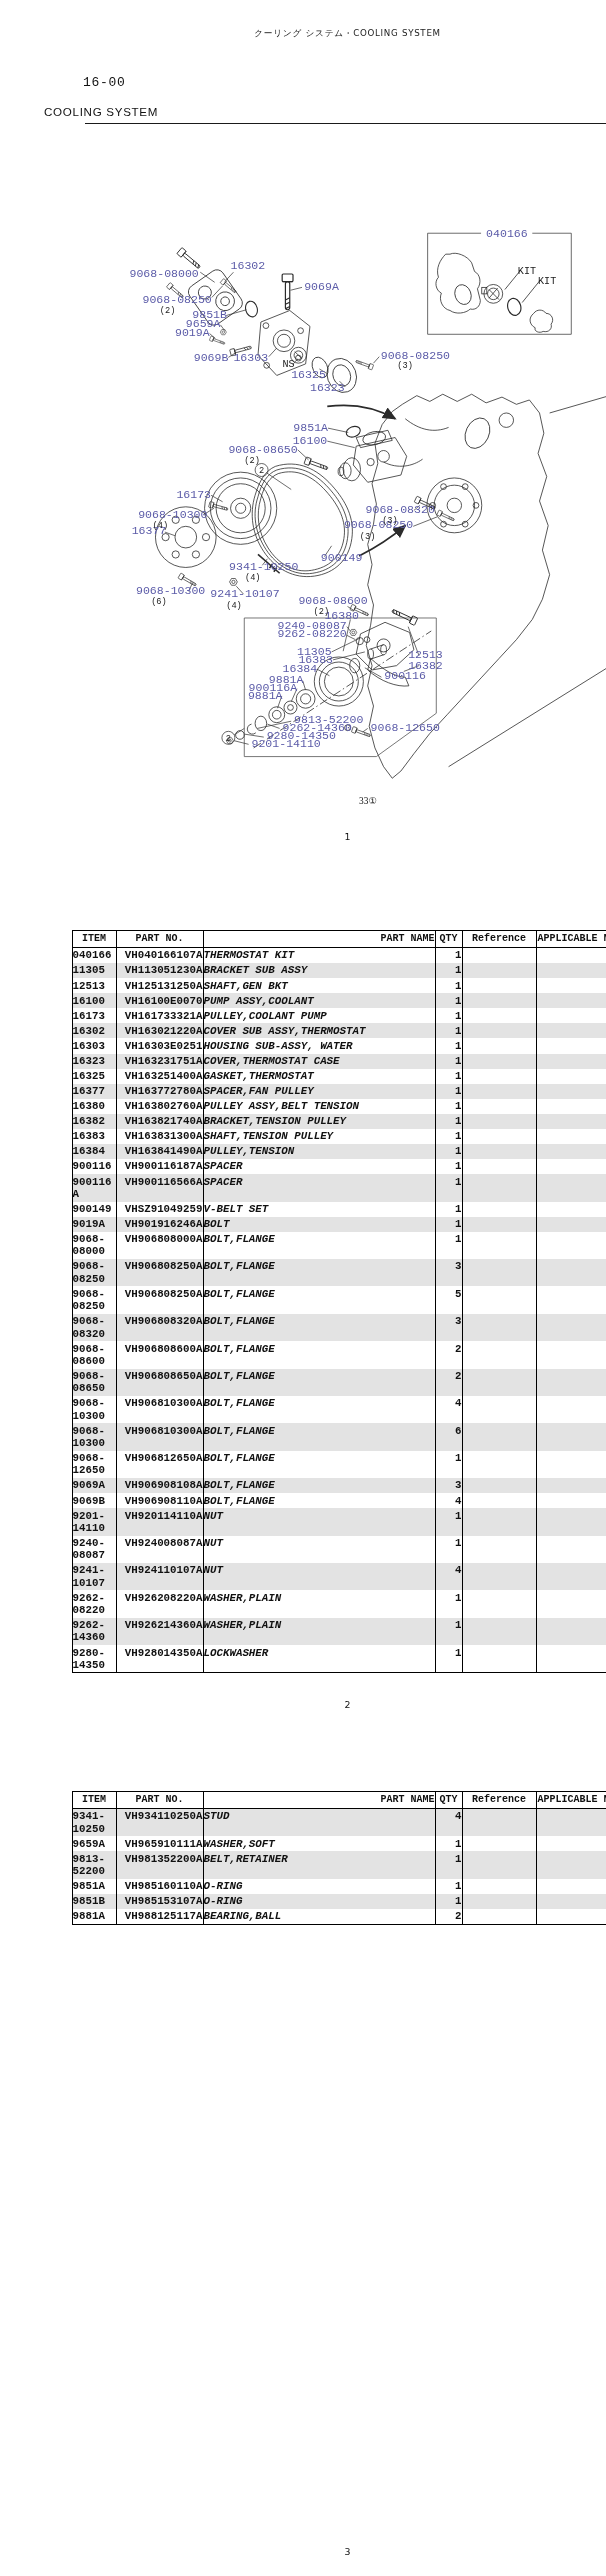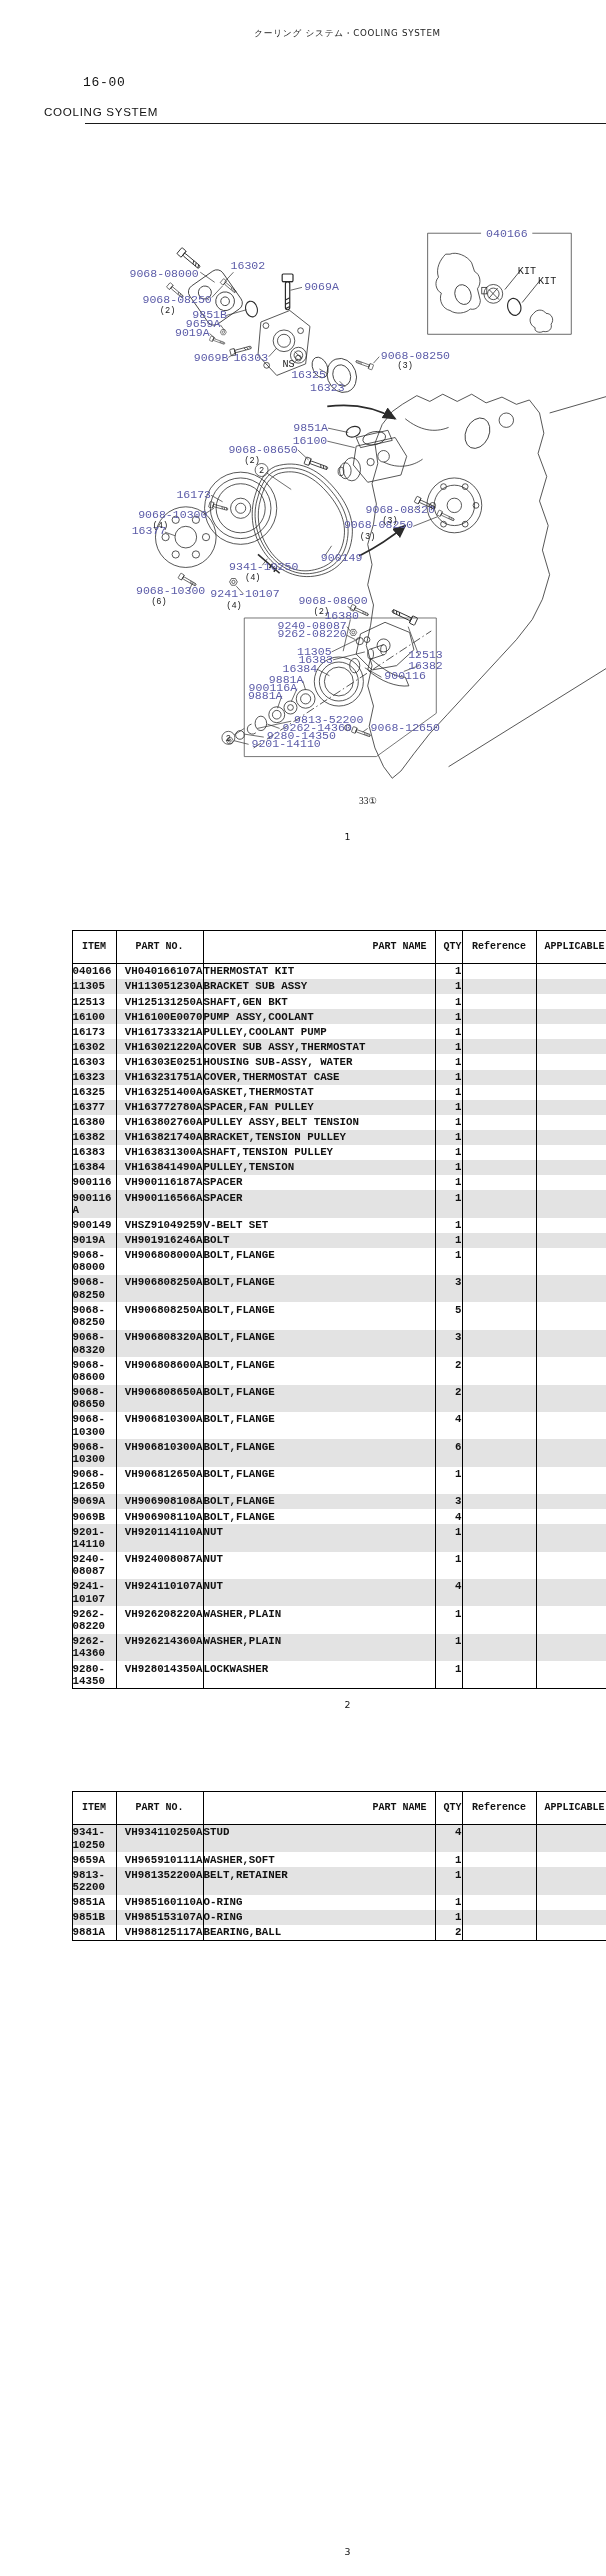--- a/index.html
+++ b/index.html
@@ -12,29 +12,29 @@
   #page-title{top:105px;left:0;width:607px;text-align:left;font-size:11.6px;letter-spacing:0.7px;
               font-family:"Liberation Sans",sans-serif;}
   #title-rule{top:123px;left:41px;width:524px;height:1.4px;background:#1a1a1a;}
   #diagram-svg{top:130px;left:0;}
   #figure-note{top:795px;left:295px;width:58px;text-align:center;font-size:9.4px;font-family:Liberation Serif, serif;}
   .pagenum{left:0;width:607px;text-align:center;font-size:9.4px;font-family:"DejaVu Sans",sans-serif;}
   #pagenum-1{top:831px;} #pagenum-2{top:1699px;} #pagenum-3{top:2546px;}
 
   table.parts{border-collapse:collapse;table-layout:fixed;width:551px;
               font-family:"Liberation Mono",monospace;font-weight:bold;border:1.4px solid #000;}
-  table.parts th{font-size:10px;height:16px;line-height:14.4px;padding:8px;border-left:1.4px solid #000;
+  table.parts th{font-size:10px;height:16px;line-height:14.4px;padding:0;border-left:1.4px solid #000;
                  border-bottom:1.4px solid #000;font-weight:bold;white-space:nowrap;overflow:hidden;}
   table.parts td{font-size:10.8px;line-height:12.3px;padding:1.4px 0;vertical-align:top;border-left:1.4px solid #000;
                  word-wrap:break-word;overflow-wrap:break-word;}
   table.parts th:first-child,table.parts td:first-child{border-left:none;}
   tr.shaded{background:#e3e3e3;}
   td.c-item{padding-left:3.6px;}
   td.c-pno{padding-left:4.3px;text-align:right;}
-  td.c-pname{padding-left:5.8px;}
+  td.c-pname{padding-left:5.8px;font-style:italic;}
   td.c-qty{text-align:right;padding-right:2.9px;}
   th.h-pname{text-align:right;padding-right:7.2px;}
   #table1{top:930px;left:27.5px;}
   #table2{top:1791px;left:27.5px;}
 
   svg text.dlabel{font-family:"Liberation Mono",monospace;}
 </style>
 </head>
 <body>
 

